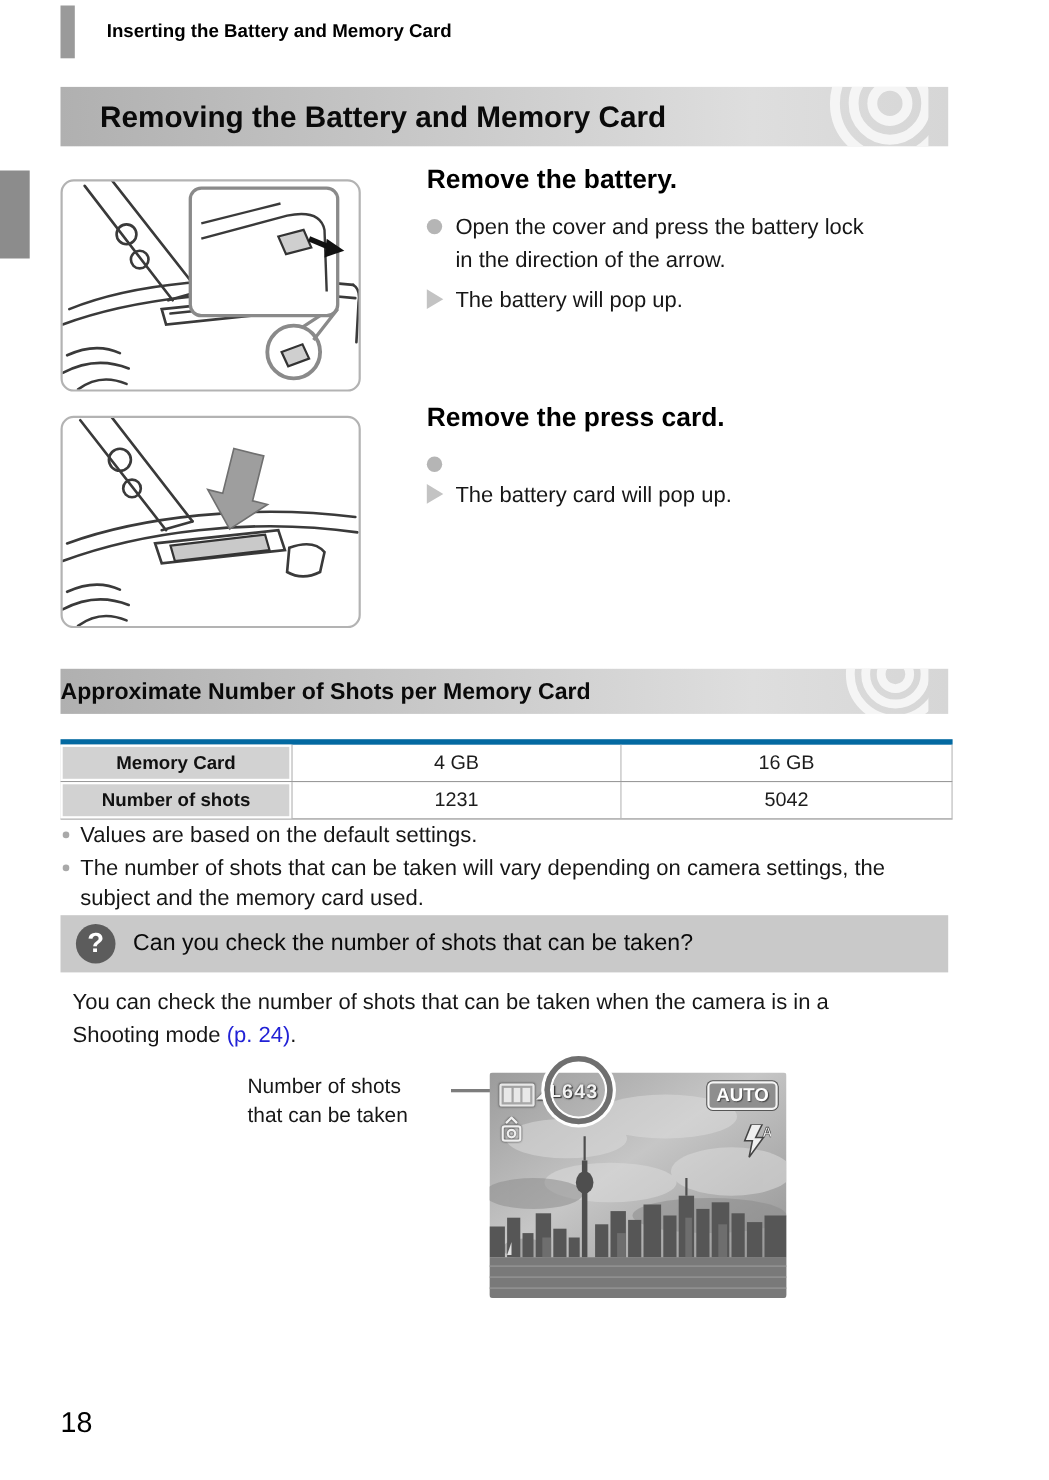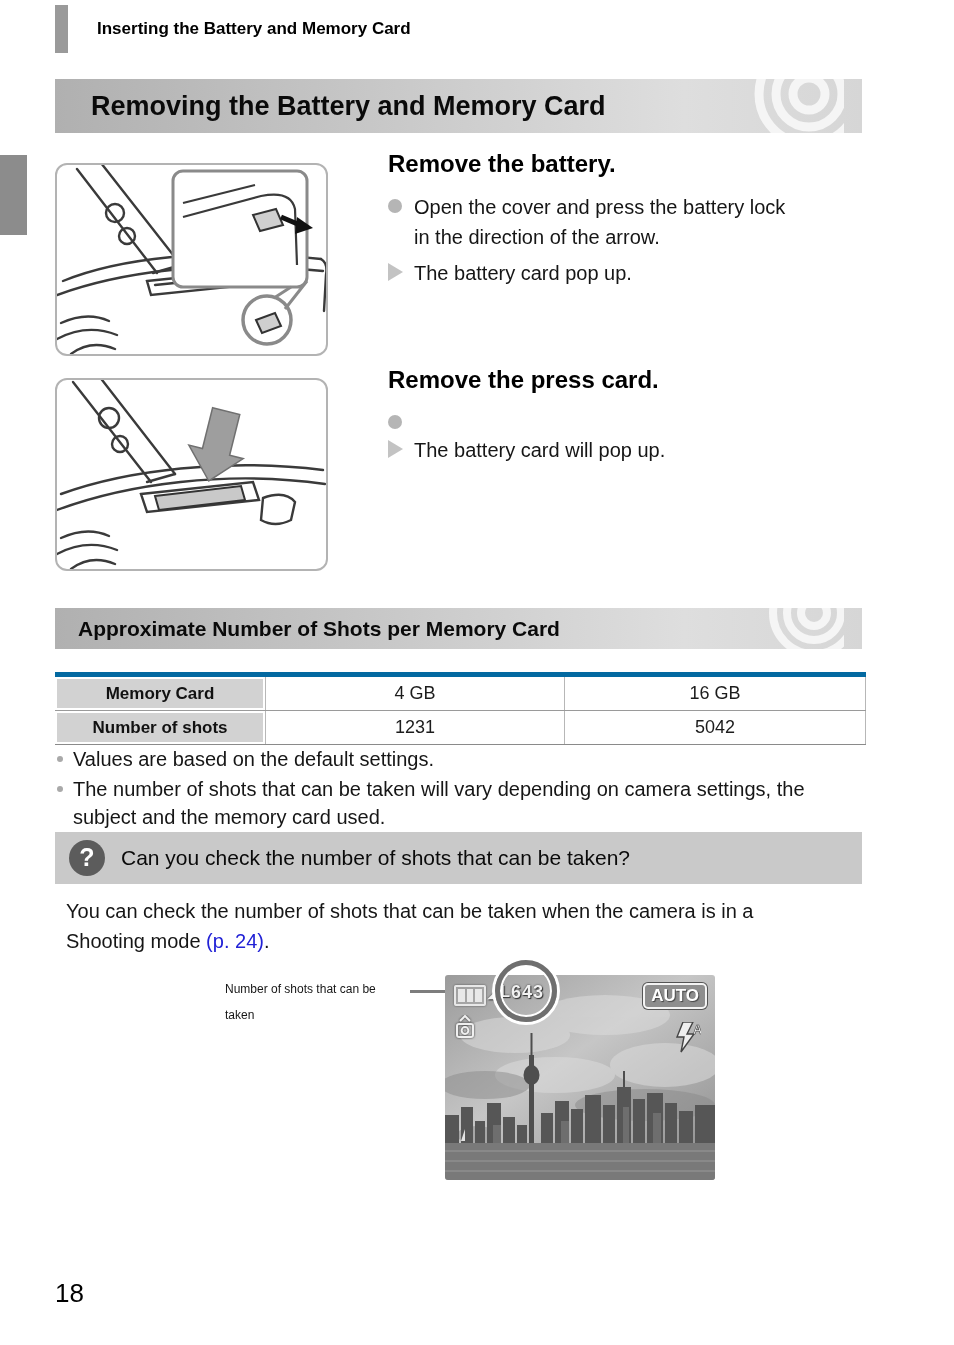--- a/index.html
+++ b/index.html
@@ -13,21 +13,21 @@
     font-size:17px;font-weight:bold;color:#000;}
   
   .chapter-tab{position:absolute;left:0;top:155px;width:27px;height:80px;background:#8c8c8c;}
   
   .sec-hdr{position:absolute;left:55px;overflow:hidden;
     background:linear-gradient(to right,#b0b0b0,#dedede 78%,#d6d6d6);}
   .sec-hdr .swirl{position:absolute;right:18px;top:-30px;}
   .sec-hdr1{top:79px;width:807px;height:54px;}
   .sec-hdr1 .t{font-size:27px;font-weight:bold;line-height:54px;padding-left:36px;color:#0a0a0a;}
   .sec-hdr2{top:608px;width:807px;height:41px;}
-  .sec-hdr2 .t{font-size:21px;font-weight:bold;line-height:41px;padding-left:23px;color:#0a0a0a;}
+  .sec-hdr2 .t{font-size:21px;font-weight:bold;line-height:41px;padding-left:0;color:#0a0a0a;}
   
   .illus{position:absolute;left:55px;width:269px;height:189px;background:#fff;
     border:2px solid #b3b3b3;border-radius:12px;}
   .illus1{top:163px;}
   .illus2{top:378px;}
   
   .step{position:absolute;left:388px;width:560px;}
   .step-h{font-size:24px;font-weight:bold;color:#000;margin:0 0 14px 0;}
   .bullet{display:flex;margin-bottom:6px;}
   .b-circle{flex:0 0 14px;width:14px;height:14px;border-radius:50%;background:#b5b5b5;margin:7px 12px 0 0;}
@@ -51,21 +51,21 @@
   .note .nt{font-size:20px;line-height:28px;color:#161616;max-width:770px;}
   
   .hint{position:absolute;left:55px;top:832px;width:807px;height:52px;background:#c9c9c9;
     display:flex;align-items:center;}
   .q-ico{width:36px;height:36px;border-radius:50%;background:#5c5c5c;margin-left:14px;
     color:#fff;font-size:25px;font-weight:bold;text-align:center;line-height:34px;flex:0 0 36px;}
   .hint-t{font-size:21px;font-weight:normal;margin-left:16px;color:#0a0a0a;}
   .hint-body{position:absolute;left:66px;top:896px;width:770px;font-size:20px;line-height:30px;color:#161616;}
   .plink{color:#2222d6;}
   
-  .callout{position:absolute;left:225px;top:976px;width:175px;font-size:12px;line-height:26px;color:#161616;}
+  .callout{position:absolute;left:225px;top:976px;width:175px;font-size:19px;line-height:26px;color:#161616;}
   .callout-line{position:absolute;left:410px;top:990px;width:92px;height:3px;background:#7d7d7d;}
   .lcd{position:absolute;left:445px;top:975px;width:270px;height:205px;border-radius:3px;overflow:visible;}
   .lcd svg.scene{position:absolute;left:0;top:0;border-radius:3px;}
   .osd{position:absolute;color:#f2f2f2;text-shadow:0 0 2px #333,1px 1px 1px #333;}
   .batt{left:9px;top:10px;width:24px;height:13px;border:2px solid #e8e8e8;border-radius:2px;
     box-shadow:0 0 2px #444;display:flex;gap:2px;padding:2px;}
   .batt i{flex:1;background:#e8e8e8;}
   .comp{left:43px;top:7px;font-size:16px;font-weight:bold;}
   .shots{left:66px;top:7px;font-size:18px;font-weight:bold;letter-spacing:1px;}
   .ann-ring{position:absolute;left:50px;top:-15px;width:52px;height:52px;border-radius:50%;
@@ -153,21 +153,21 @@
   </div>
 
   <div class="step" style="top:150px;">
     <div class="step-h">Remove the battery.</div>
     <div class="bullet">
       <span class="b-circle"></span>
       <span class="b-text">Open the cover and press the battery lock in the direction of the arrow.</span>
     </div>
     <div class="bullet">
       <span class="b-tri"></span>
-      <span class="b-text">The battery card pop up.</span>
+      <span class="b-text">The battery will pop up.</span>
     </div>
   </div>
 
   <div class="step" style="top:366px;">
     <div class="step-h">Remove the press card.</div>
     <div class="bullet">
       <span class="b-circle"></span>
     </div>
     <div class="bullet">
       <span class="b-tri"></span>

